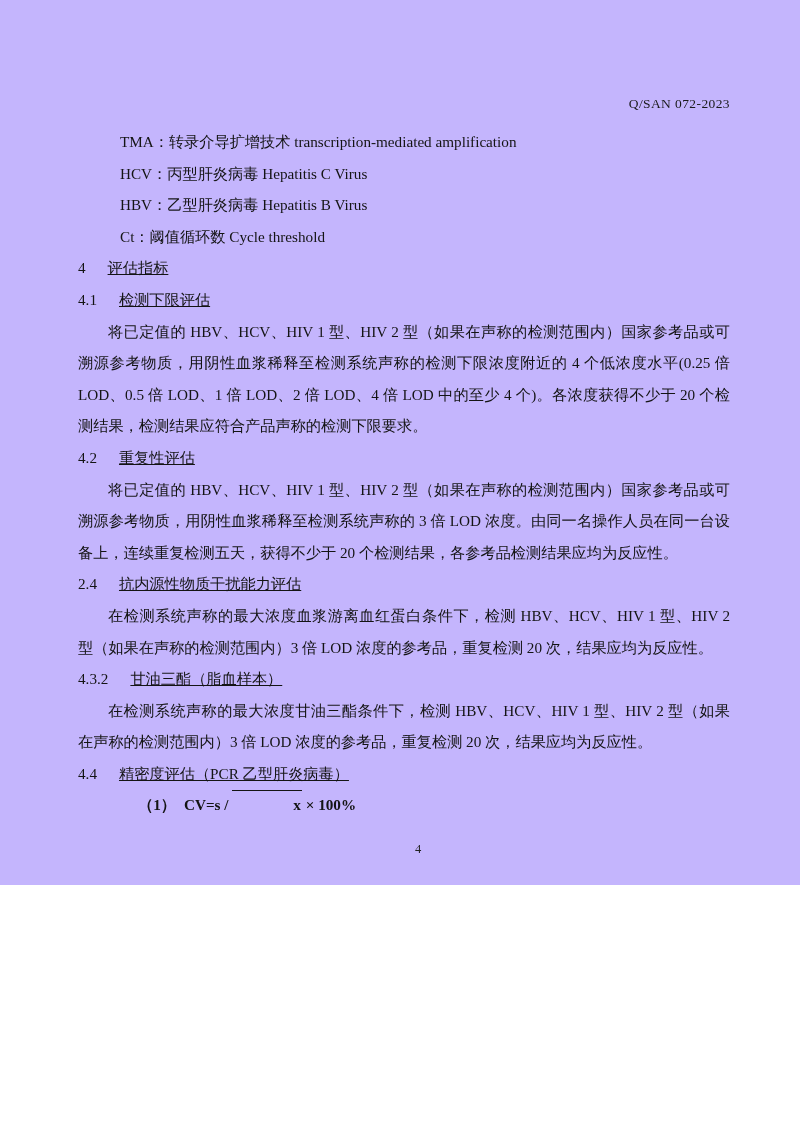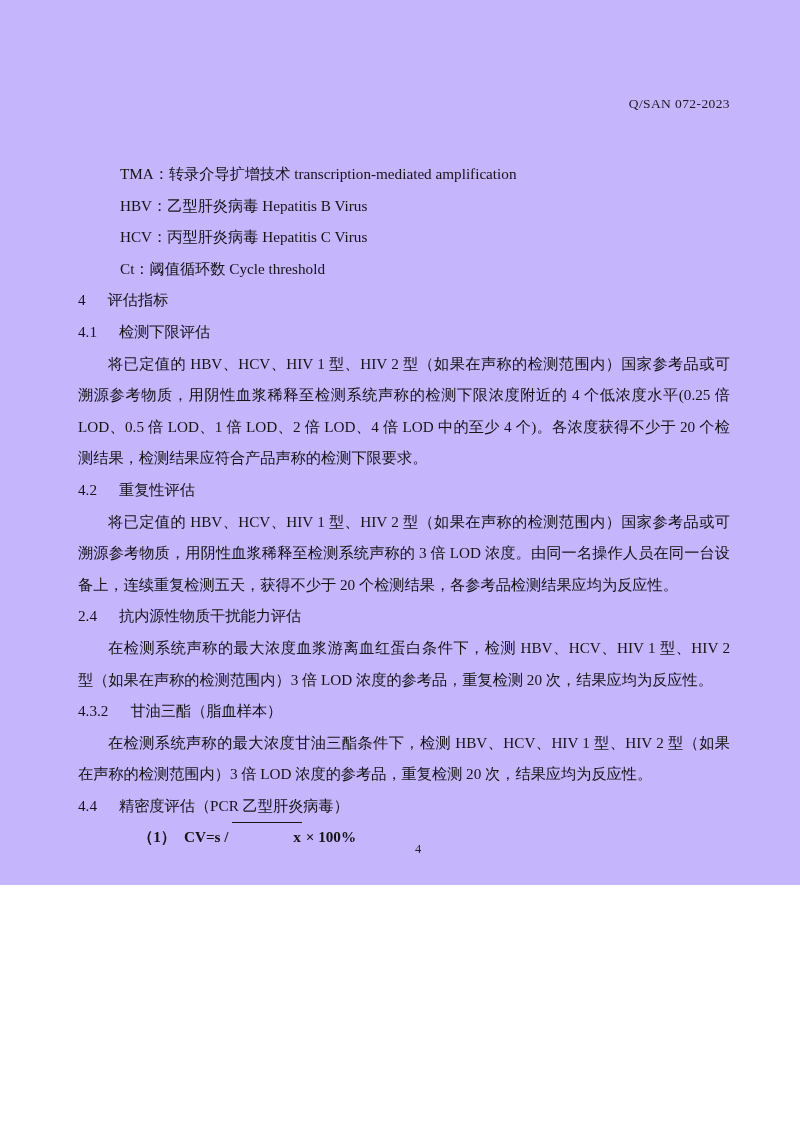--- a/index.html
+++ b/index.html
@@ -39,36 +39,36 @@
     letter-spacing: 0.4px;
     font-family: "Liberation Serif", serif;
     color: #1a1a1a;
     white-space: nowrap;
   }
   .body-block {
     position: absolute;
     left: 0;
     top: 38px;
     width: 652px;
-    margin-top: 32px;
   }
   p {
     margin: 0;
     font-size: 15.2px;
     line-height: 31.6px;
     text-align: justify;
     text-justify: inter-ideograph;
     color: #141414;
   }
   .indent-abbr {
     text-indent: 0;
     padding-left: 42px;
   }
   .clause-head {
     text-indent: 0;
+    text-decoration: underline;
   }
   .clause-head .num {
     display: inline-block;
     min-width: 0;
   }
   .clause-title {
     padding-left: 14px;
   }
   .para {
     text-indent: 30px;
@@ -109,22 +109,22 @@
 <body>
 
 <div class="page">
   <div class="page-inner">
 
     <div class="header-code">Q/SAN 072-2023</div>
 
     <div class="body-block">
 
       <p class="indent-abbr">TMA：转录介导扩增技术  transcription-mediated amplification</p>
+      <p class="indent-abbr">HCV：丙型肝炎病毒 Hepatitis C Virus</p>
       <p class="indent-abbr">HBV：乙型肝炎病毒 Hepatitis B Virus</p>
-      <p class="indent-abbr">HCV：丙型肝炎病毒 Hepatitis C Virus</p>
       <p class="indent-abbr">Ct：阈值循环数  Cycle threshold</p>
 
       <p class="clause-head"><span class="num">4</span><span class="sp"></span><span class="clause-title">评估指标</span></p>
 
       <p class="clause-head"><span class="num">4.1</span><span class="sp"></span><span class="clause-title">检测下限评估</span></p>
       <p class="para">将已定值的 HBV、HCV、HIV 1 型、HIV 2 型（如果在声称的检测范围内）国家参考品或可溯源参考物质，用阴性血浆稀释至检测系统声称的检测下限浓度附近的 4 个低浓度水平(0.25 倍 LOD、0.5 倍 LOD、1 倍 LOD、2 倍 LOD、4 倍 LOD 中的至少 4 个)。各浓度获得不少于 20 个检测结果，检测结果应符合产品声称的检测下限要求。</p>
 
       <p class="clause-head"><span class="num">4.2</span><span class="sp"></span><span class="clause-title">重复性评估</span></p>
       <p class="para">将已定值的 HBV、HCV、HIV 1 型、HIV 2 型（如果在声称的检测范围内）国家参考品或可溯源参考物质，用阴性血浆稀释至检测系统声称的 3 倍 LOD 浓度。由同一名操作人员在同一台设备上，连续重复检测五天，获得不少于 20 个检测结果，各参考品检测结果应均为反应性。</p>
 

